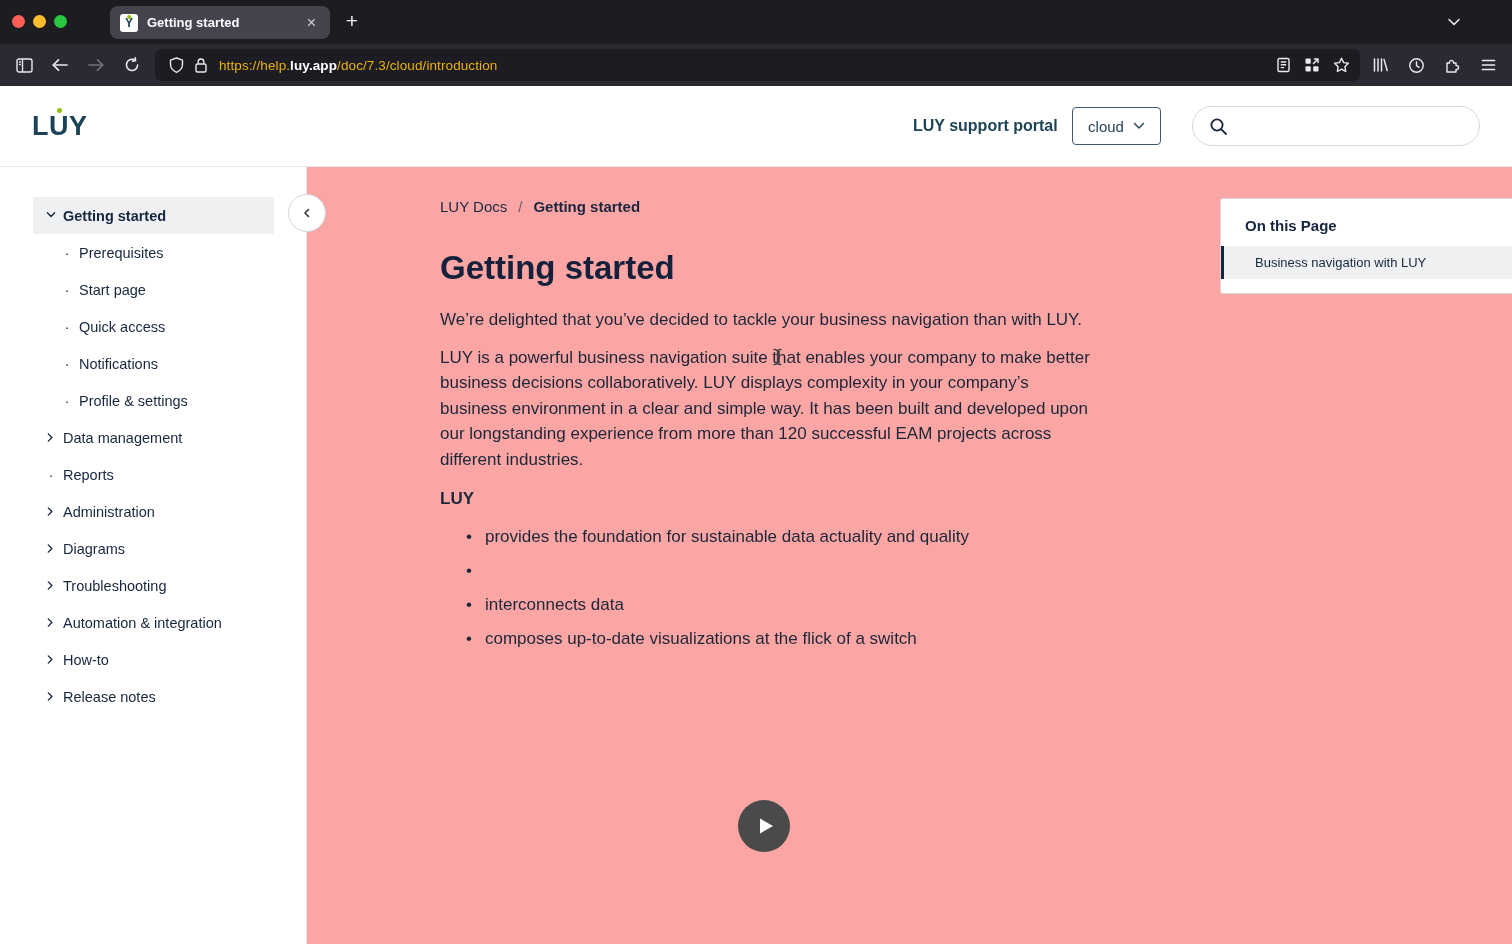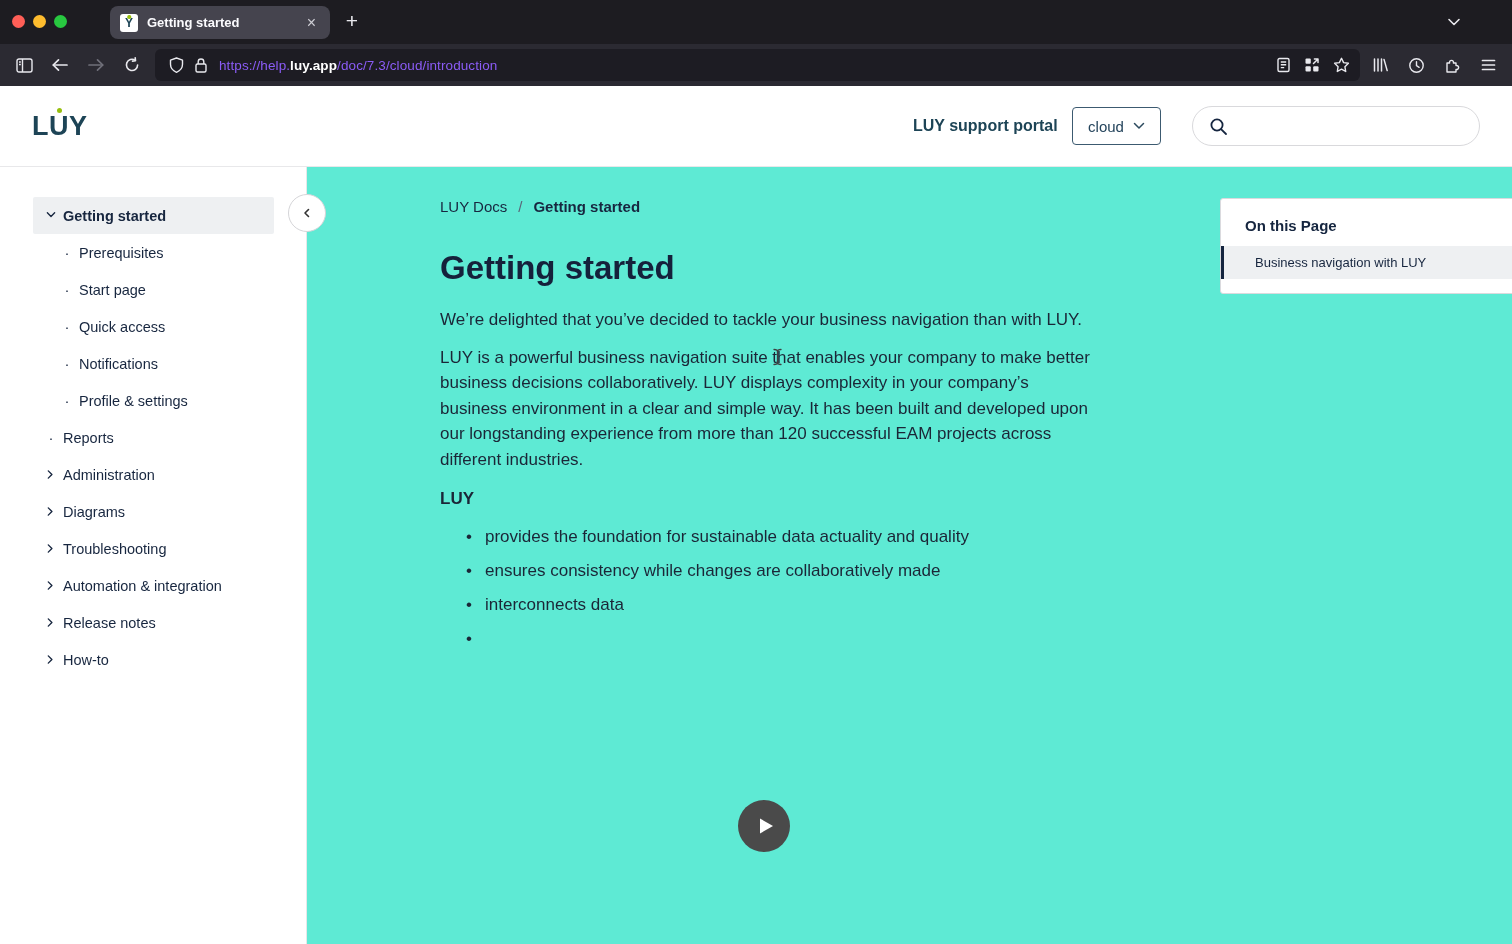--- a/index.html
+++ b/index.html
@@ -30,26 +30,26 @@
 
   .toolbar { position:absolute; top:44px; left:0; right:0; height:42px; background:#2b2a32; }
   .tbtn { position:absolute; top:5px; width:32px; height:32px; display:flex; align-items:center;
           justify-content:center; color:#e9e9ee; border-radius:4px; }
   .tbtn.dim { color:#70707a; }
   .urlfield { position:absolute; left:155px; top:5px; width:1205px; height:32px; background:#1d1c23;
               border-radius:6px; display:flex; align-items:center; padding:0 10px 0 14px;
               color:#e9e9ee; }
   .urlfield .sep { width:10px; }
   .urltext { margin-left:11px; font-size:13.5px; letter-spacing:.1px; white-space:nowrap; }
-  .urltext .muted { color:#8b5cf6; }
+  .urltext .muted { color:#eab308; }
   .urltext .domain { color:#ffffff; font-weight:700; }
   .field-icons { margin-left:auto; display:flex; gap:13px; align-items:center; color:#e9e9ee; }
 
   
-  .page { position:absolute; top:86px; left:0; right:0; bottom:0; background:#5eead4; }
+  .page { position:absolute; top:86px; left:0; right:0; bottom:0; background:#fca5a5; }
   .site-header { position:absolute; top:0; left:0; right:0; height:81px; background:#fff;
                  border-bottom:1px solid #e8e8ea; }
   .logo { position:absolute; left:32px; top:0; height:100%; display:flex; align-items:center;
           font-size:27px; font-weight:700; letter-spacing:.5px; color:#1d4456; }
   .logo-dot { position:absolute; left:57px; top:22px; width:5px; height:5px; border-radius:50%;
               background:#97bf0e; }
   .support { position:absolute; left:913px; top:0; height:100%; display:flex; align-items:center;
              font-size:16px; font-weight:700; color:#1d4456; }
   .verselect { position:absolute; left:1072px; top:21px; width:89px; height:38px;
                border:1px solid #3c5a70; border-radius:4px; background:#fff; display:flex;
@@ -256,20 +256,28 @@
             </div>
             <div class="sb-item child">
               <span class="marker">·</span>
               <span class="lbl">Notifications</span>
             </div>
             <div class="sb-item child">
               <span class="marker">·</span>
               <span class="lbl">Profile &amp; settings</span>
             </div>
             <div class="sb-item">
+              <span class="marker">
+                <svg width="11" height="11" viewBox="0 0 11 11" fill="none" stroke="currentColor" stroke-width="1.5" stroke-linecap="round" stroke-linejoin="round">
+                  <path d="M2.5 1.5l4 4-4 4"></path>
+                </svg>
+              </span>
+              <span class="lbl">Data management</span>
+            </div>
+            <div class="sb-item">
               <span class="marker">·</span>
               <span class="lbl">Reports</span>
             </div>
             <div class="sb-item">
               <span class="marker">
                 <svg width="11" height="11" viewBox="0 0 11 11" fill="none" stroke="currentColor" stroke-width="1.5" stroke-linecap="round" stroke-linejoin="round">
                   <path d="M2.5 1.5l4 4-4 4"></path>
                 </svg>
               </span>
               <span class="lbl">Administration</span>
@@ -297,29 +305,29 @@
                 </svg>
               </span>
               <span class="lbl">Automation &amp; integration</span>
             </div>
             <div class="sb-item">
               <span class="marker">
                 <svg width="11" height="11" viewBox="0 0 11 11" fill="none" stroke="currentColor" stroke-width="1.5" stroke-linecap="round" stroke-linejoin="round">
                   <path d="M2.5 1.5l4 4-4 4"></path>
                 </svg>
               </span>
+              <span class="lbl">How-to</span>
+            </div>
+            <div class="sb-item">
+              <span class="marker">
+                <svg width="11" height="11" viewBox="0 0 11 11" fill="none" stroke="currentColor" stroke-width="1.5" stroke-linecap="round" stroke-linejoin="round">
+                  <path d="M2.5 1.5l4 4-4 4"></path>
+                </svg>
+              </span>
               <span class="lbl">Release notes</span>
-            </div>
-            <div class="sb-item">
-              <span class="marker">
-                <svg width="11" height="11" viewBox="0 0 11 11" fill="none" stroke="currentColor" stroke-width="1.5" stroke-linecap="round" stroke-linejoin="round">
-                  <path d="M2.5 1.5l4 4-4 4"></path>
-                </svg>
-              </span>
-              <span class="lbl">How-to</span>
             </div>
           </nav>
       </aside>
 
       <div class="collapse-btn">
         <svg width="14" height="14" viewBox="0 0 14 14" fill="none" stroke="currentColor" stroke-width="1.6" stroke-linecap="round" stroke-linejoin="round">
             <path d="M8.5 3.5L5 7l3.5 3.5"></path>
           </svg>
       </div>
 
@@ -333,28 +341,28 @@
         <p class="para">We’re delighted that you’ve decided to tackle your business navigation than with LUY.</p>
         <p class="para">LUY is a powerful business navigation suite that enables your company to make better business decisions collaboratively. LUY displays complexity in your company’s business environment in a clear and simple way. It has been built and developed upon our longstanding experience from more than 120 successful EAM projects across different industries.</p>
         <p class="lead">LUY</p>
         <ul class="bullets">
             <li>
               <span class="bullet">•</span>
               <span>provides the foundation for sustainable data actuality and quality</span>
             </li>
             <li>
               <span class="bullet">•</span>
-              <span>ensures consistency while changes are collaboratively made</span>
             </li>
             <li>
               <span class="bullet">•</span>
               <span>interconnects data</span>
             </li>
             <li>
               <span class="bullet">•</span>
+              <span>composes up-to-date visualizations at the flick of a switch</span>
             </li>
           </ul>
         <div class="play-btn">
           <svg width="20" height="20" viewBox="0 0 20 20" style="margin-left:4px">
               <polygon points="4,2.5 17,10 4,17.5" fill="#ffffff"></polygon>
             </svg>
         </div>
       </main>
 
       <div class="cursor-ibeam">

